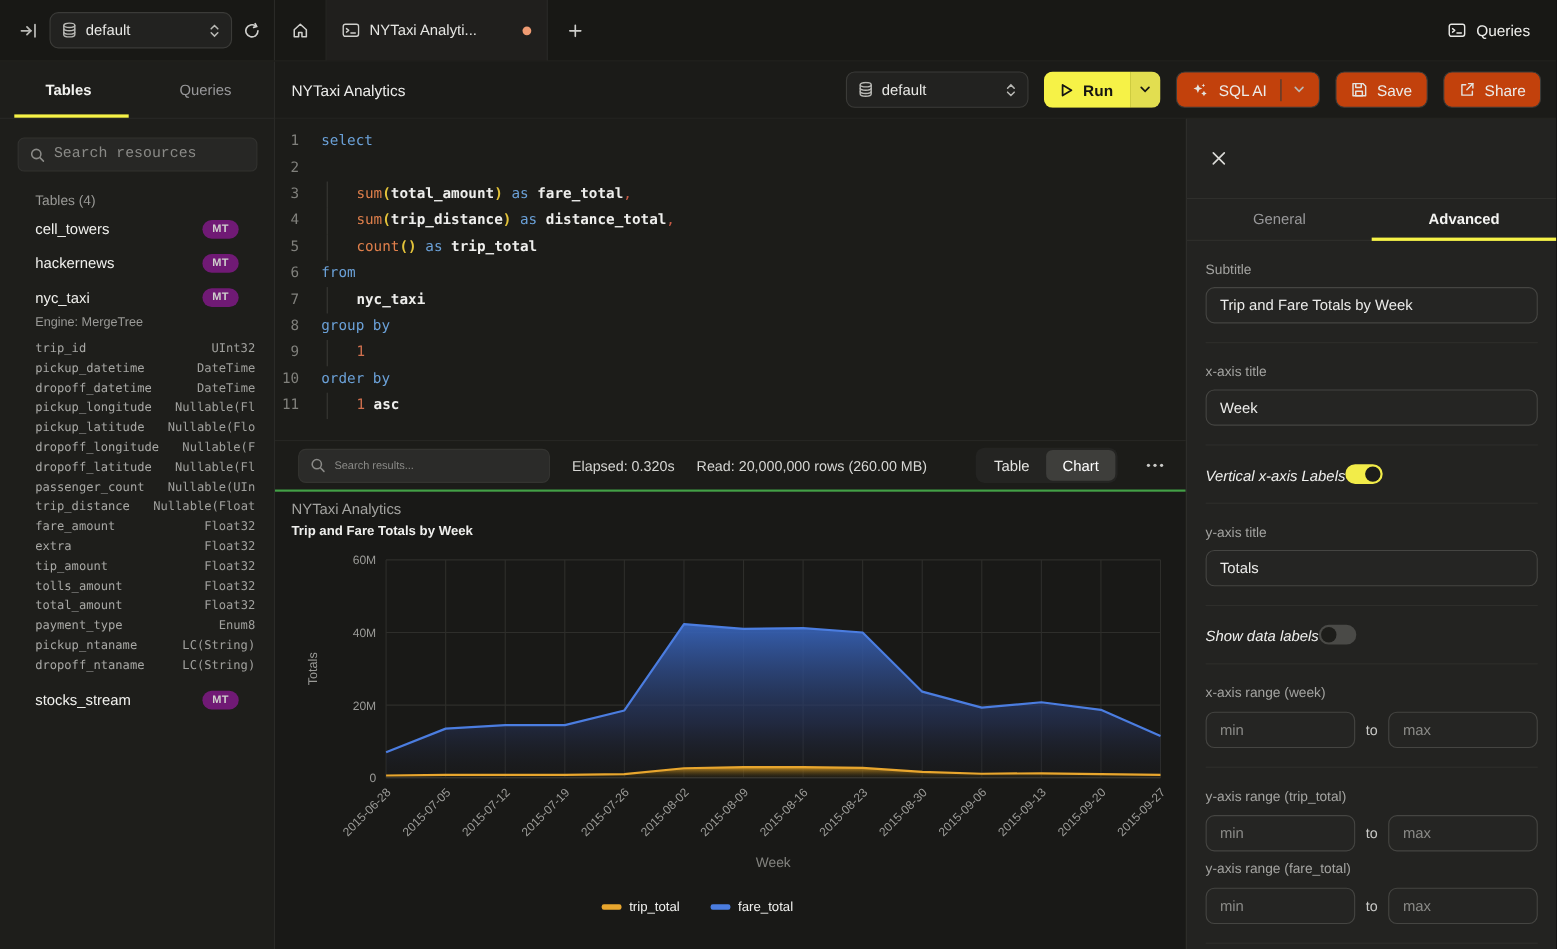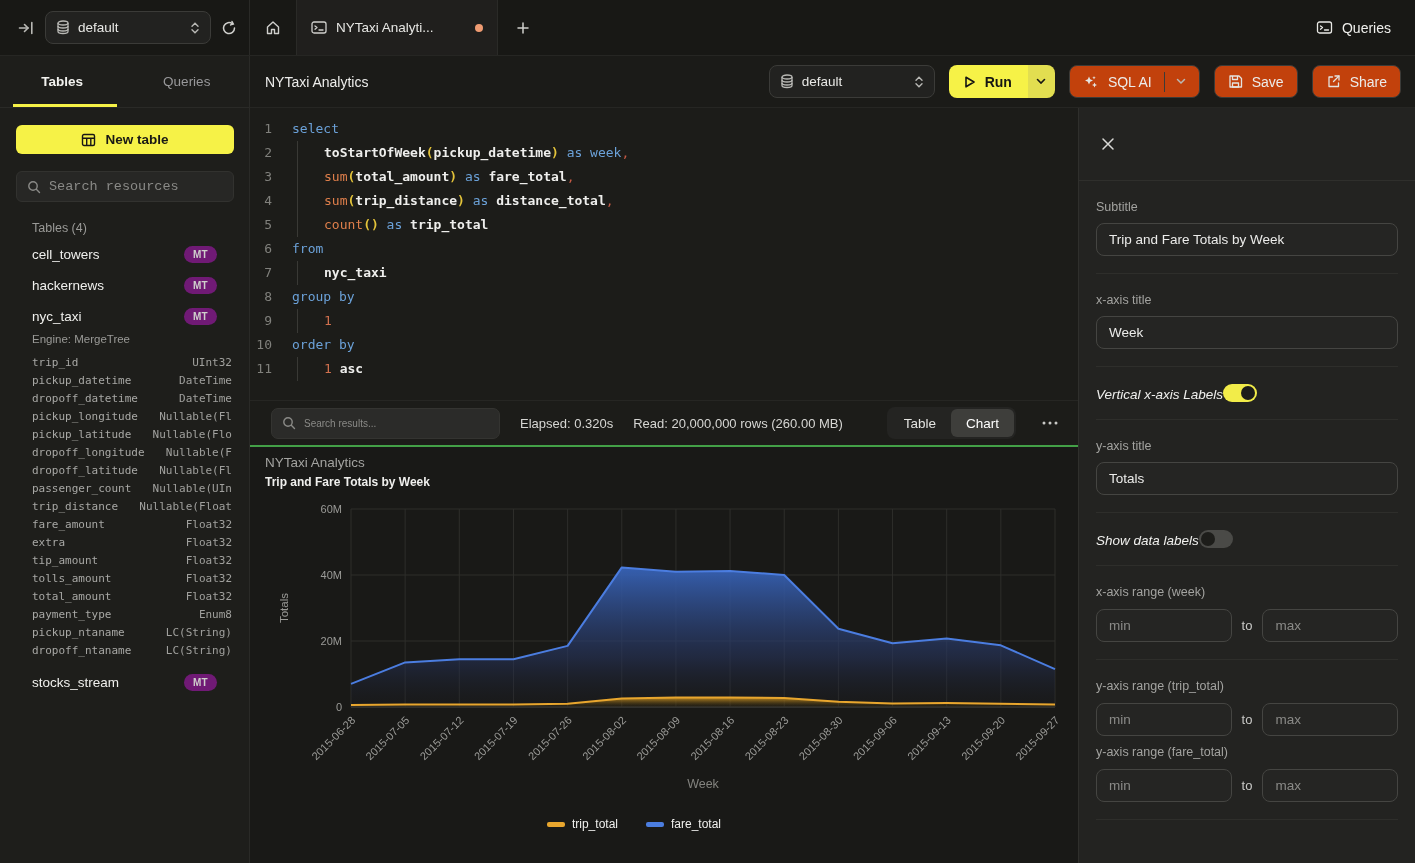--- a/index.html
+++ b/index.html
@@ -264,29 +264,20 @@
       </button>
     </div>
   </div>
 
   <div class="sidebar">
     <div class="side-tabs">
       <div class="side-tab active">Tables</div>
       <div class="side-tab inactive">Queries</div>
       <div class="side-tab-underline"></div>
     </div>
-    <button class="newtable-btn">
-      <span>
-        <svg width="15" height="14" viewBox="0 0 15 14" fill="none" stroke="#181815" stroke-width="1.4">
-            <rect x="1.5" y="1.5" width="12" height="11" rx="1.5"></rect>
-            <path d="M1.5 5.2h12M5.7 5.2V12.5M9.8 5.2V12.5"></path>
-          </svg>
-      </span>
-      <span>New table</span>
-    </button>
     <div class="side-search">
       <span>
         <svg width="14" height="14" viewBox="0 0 14 14" fill="none" stroke="#8a8a87" stroke-width="1.4" stroke-linecap="round">
             <circle cx="6" cy="6" r="4.2"></circle>
             <path d="M9.3 9.3 12.5 12.5"></path>
           </svg>
       </span>
       <input placeholder="Search resources" style="">
     </div>
     <div class="side-section">Tables (4)</div>
@@ -382,21 +373,20 @@
   </div>
 
   <div class="editor">
     <div>
         <div class="code-line">
           <div class="gutter">1</div>
           <div class="ctext"><span class="tk-kw">select</span></div>
         </div>
         <div class="code-line">
           <div class="gutter">2</div>
-          <div class="ctext ind"><span class="tk-id">toStartOfWeek</span><span class="tk-par">(</span><span class="tk-id">pickup_datetime</span><span class="tk-par">)</span><span class="tk-kw"> as week</span><span class="tk-pun">,</span></div>
         </div>
         <div class="code-line">
           <div class="gutter">3</div>
           <div class="ctext ind"><span class="tk-fn">sum</span><span class="tk-par">(</span><span class="tk-id">total_amount</span><span class="tk-par">)</span><span class="tk-kw"> as </span><span class="tk-id">fare_total</span><span class="tk-pun">,</span></div>
         </div>
         <div class="code-line">
           <div class="gutter">4</div>
           <div class="ctext ind"><span class="tk-fn">sum</span><span class="tk-par">(</span><span class="tk-id">trip_distance</span><span class="tk-par">)</span><span class="tk-kw"> as </span><span class="tk-id">distance_total</span><span class="tk-pun">,</span></div>
         </div>
         <div class="code-line">
@@ -530,20 +520,25 @@
   </div>
 
   <div class="panel">
     <div class="panel-header">
       <span class="panel-close">
         <svg width="14" height="14" viewBox="0 0 14 14" stroke="#d9d9d6" stroke-width="1.5" stroke-linecap="round">
             <path d="M2 2l10 10M12 2 2 12"></path>
           </svg>
       </span>
     </div>
+    <div class="panel-tabs">
+      <div class="panel-tab inactive">General</div>
+      <div class="panel-tab active">Advanced</div>
+      <div class="panel-tab-underline"></div>
+    </div>
     <div class="panel-body">
       <div class="fld-label">Subtitle</div>
       <input class="fld-input" value="Trip and Fare Totals by Week" style="">
       <div class="divider"></div>
 
       <div class="fld-label">x-axis title</div>
       <input class="fld-input" value="Week" style="">
       <div class="divider"></div>
 
       <div class="toggle-row">

